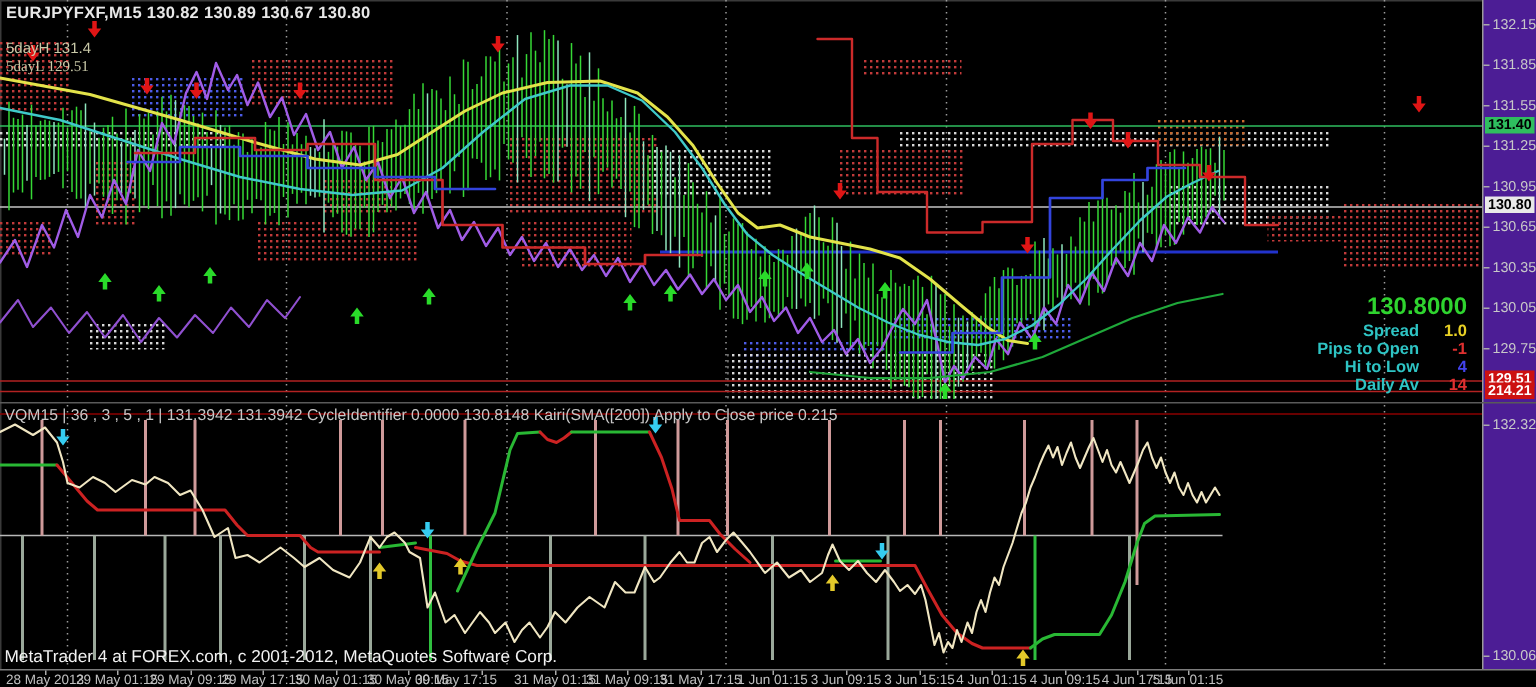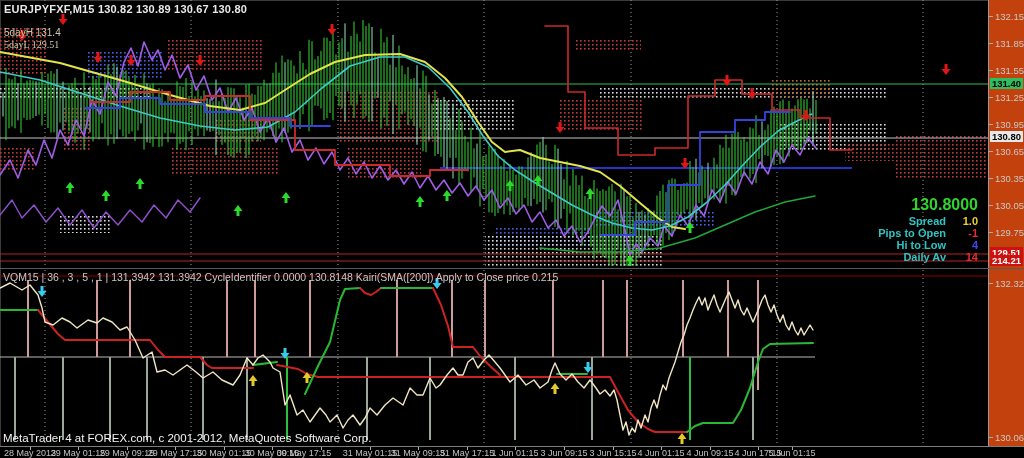--- a/index.html
+++ b/index.html
@@ -8,21 +8,21 @@
   svg{position:absolute;left:0;top:0;display:block;}
   .ovl{position:absolute;white-space:nowrap;pointer-events:none;}
   #title{left:4px;top:3px;color:#E8E8E8;font-size:11px;font-weight:bold;letter-spacing:.2px;}
   #dayh{left:4px;top:27px;color:#C9C9A8;font-size:10px;}
   #dayl{left:4px;top:39px;color:#C9C9A8;font-size:10px;font-family:Liberation Serif, serif;}
   #info{right:46px;top:196px;text-align:right;}
   #info-price{color:#2FD42F;font-size:16px;font-weight:bold;margin-bottom:1px;}
   .irow{font-size:11px;font-weight:bold;line-height:12px;}
   .irow .lbl{color:#2EC4C4;}
   .irow .val{display:inline-block;width:32px;text-align:right;}
-  #price-axis{position:absolute;left:988px;top:0;width:36px;height:446px;border-left:1px solid #9a9a9a;background:#c2410c;}
+  #price-axis{position:absolute;left:988px;top:0;width:36px;height:446px;border-left:1px solid #9a9a9a;background:#4c1d95;}
   .axlab{position:absolute;left:6px;color:#C8C8C8;font-size:9.5px;}
   .axtick{position:absolute;left:0;width:4px;height:1px;background:#aaa;}
   .axbox{position:absolute;left:1px;font-size:9.5px;font-weight:bold;padding:0 2px;line-height:11px;}
   .axbox.green{background:#2FBE5F;color:#000;}
   .axbox.white{background:#E8E8E8;color:#000;}
   .axbox.red{background:#CC1111;color:#fff;}
   #sep{position:absolute;left:0;top:268px;width:1024px;height:1px;background:#5a5a5a;}
   #lower-panel{position:absolute;left:0;top:270px;width:988px;height:176px;}
   #vq-header{left:3px;top:1px;color:#C8C8C8;font-size:10.5px;}
   #status{left:3px;top:162px;color:#F2F2F2;font-size:11.5px;}

